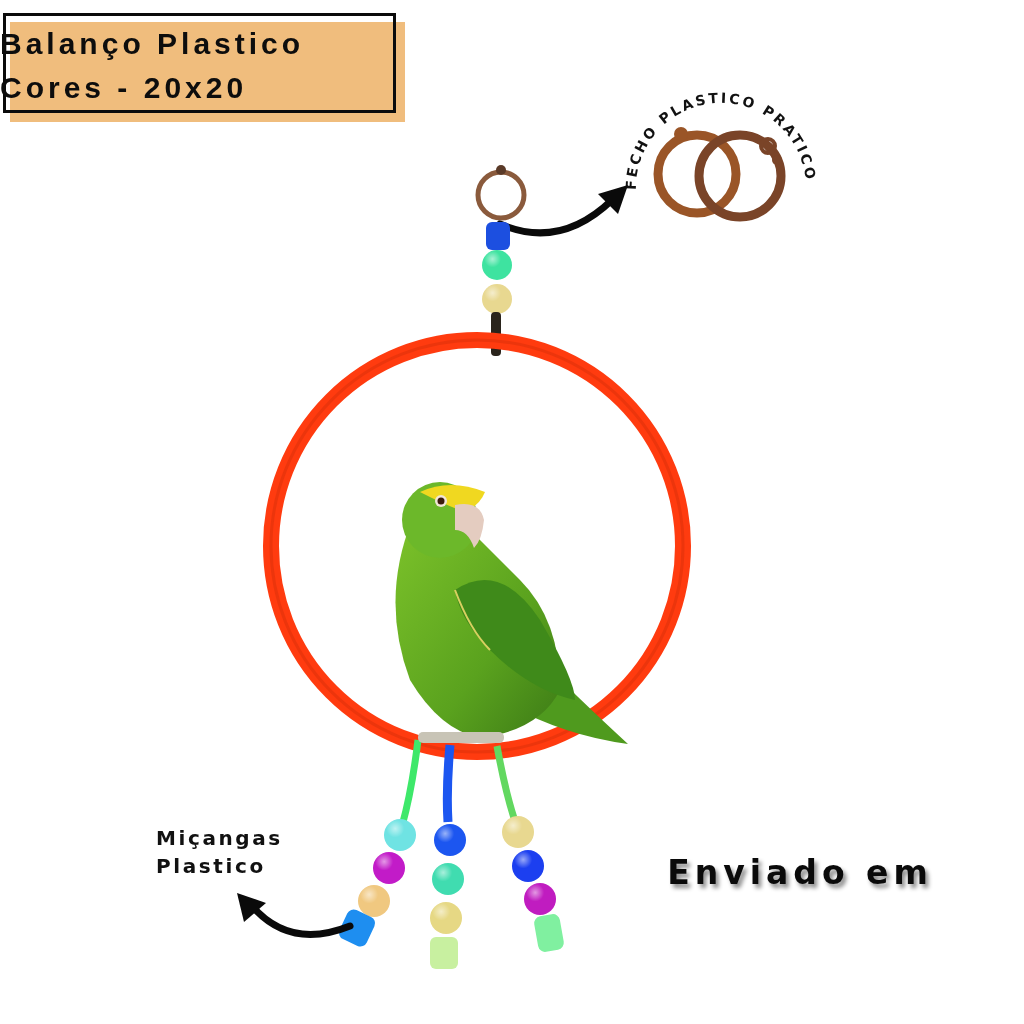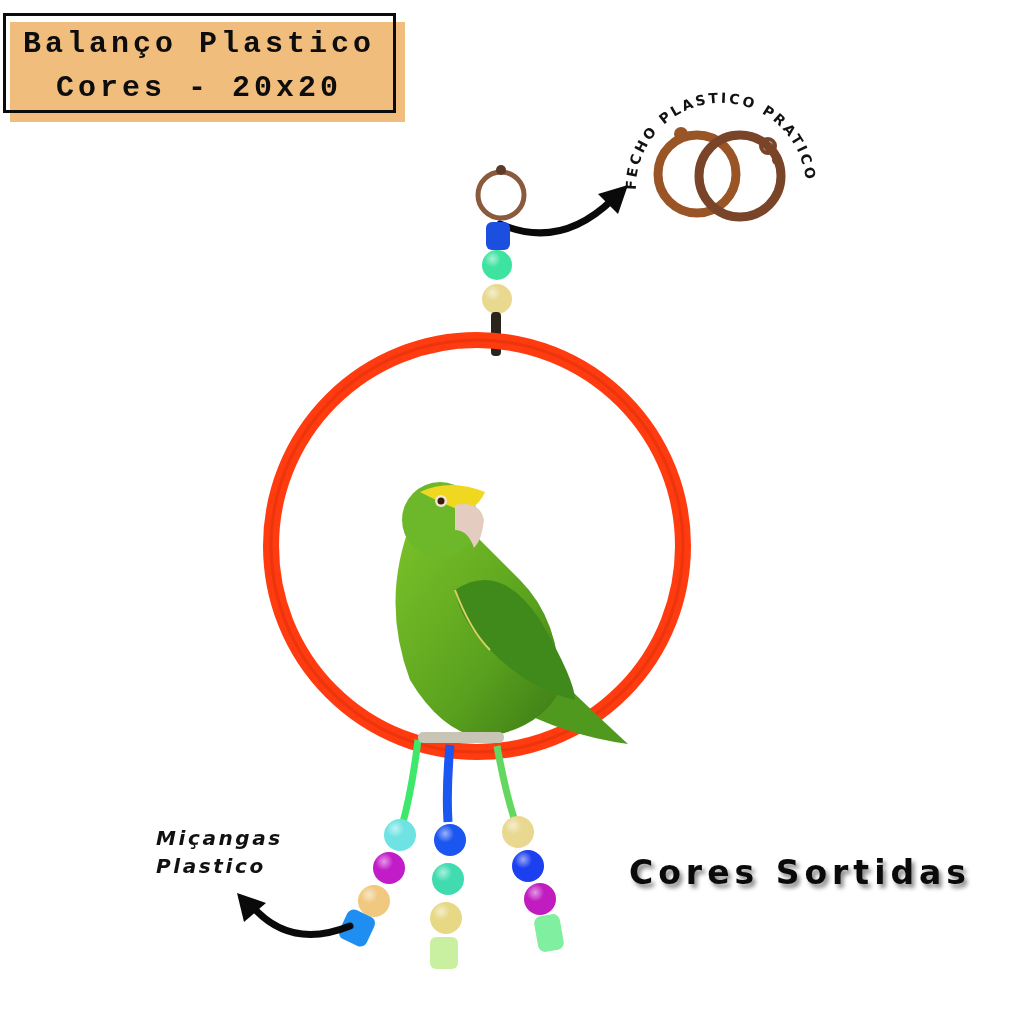--- a/index.html
+++ b/index.html
@@ -3,32 +3,32 @@
   <meta charset="utf-8">
   <style>
     html, body { margin: 0; padding: 0; background: #ffffff; }
     body { width: 1024px; height: 1024px; position: relative; overflow: hidden; font-family: "DejaVu Sans", sans-serif; }
     .abs { position: absolute; }
 
     
     .title-fill { left: 10px; top: 22px; width: 395px; height: 100px; background: #f0bd7d; }
     .title-frame { left: 3px; top: 13px; width: 387px; height: 94px; border: 3px solid #0b0b0b; }
     .title-text {
-      left: 0; top: 22px; width: 398px; text-align: center;
-      font-family: Liberation Mono, monospace; font-weight: bold; font-size: 30px;
+      left: 0; top: 22px; width: 398px; text-align: left;
+      font-family: Liberation Sans, sans-serif; font-weight: bold; font-size: 30px;
       letter-spacing: 4px; line-height: 44px; color: #0d0d0d;
     }
     .title-text span { display: block; }
 
     
     .beads-label {
       left: 156px; top: 824px; font-family: "DejaVu Sans", sans-serif; font-weight: bold;
       font-size: 20px; letter-spacing: 2.6px; line-height: 28px; color: #111;
     }
-    .beads-label span { display: block; font-style: italic; }
+    .beads-label span { display: block; }
 
     
     .colors-note {
       left: 620px; top: 850px; width: 360px; text-align: center;
       font-family: "DejaVu Sans", sans-serif; font-weight: bold; font-size: 33px;
       letter-spacing: 5px; line-height: 46px; color: #0a0a0a;
       text-shadow: 3px 4px 4px rgba(0,0,0,0.45);
     }
     .colors-note span { display: block; }
 
@@ -147,14 +147,14 @@
     <polygon points="237,893 244,922 266,903" fill="#0a0a0a"></polygon>
   </g>
 </svg>
 
 <div class="abs beads-label">
   <span>Miçangas</span>
   <span>Plastico</span>
 </div>
 
 <div class="abs colors-note">
-  <span>Cores Sortidas</span>
+  <span>Enviado em</span>
 </div>
 
 </body></html>

